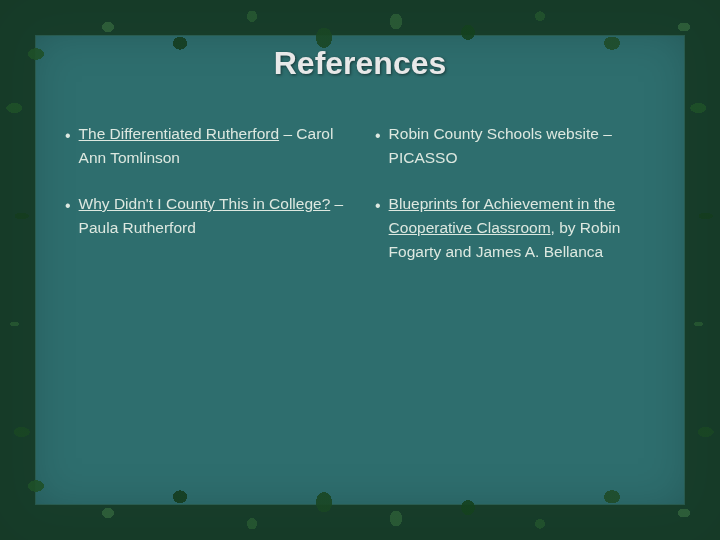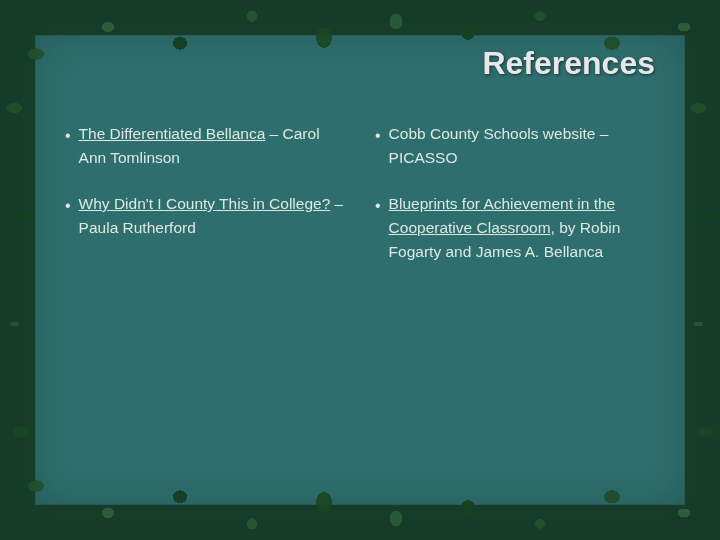--- a/index.html
+++ b/index.html
@@ -72,21 +72,20 @@
         radial-gradient(ellipse at 98% 80%, rgba(25,70,35,0.9) 8px, transparent 8px);
     }
 
     .content {
       position: relative;
       z-index: 3;
       padding: 45px 65px 45px 65px;
       height: 100%;
       display: flex;
       flex-direction: column;
-      align-items: flex-end;
     }
 
     .title {
       text-align: center;
       font-size: 32px;
       font-weight: bold;
       color: #e8e8e8;
       margin-bottom: 40px;
       text-shadow: 1px 1px 3px rgba(0,0,0,0.5);
       font-family: Arial, Helvetica, sans-serif;
@@ -135,36 +134,36 @@
 
   <div class="content">
     <h1 class="title">References</h1>
 
     <div class="columns">
 
       <div class="column">
         <div class="bullet-item">
           <span class="bullet">•</span>
           <span class="bullet-text">
-            <span class="underline">The Differentiated Bellanca</span> – Carol Ann Tomlinson
+            <span class="underline">The Differentiated Rutherford</span> – Carol Ann Tomlinson
           </span>
         </div>
         <div class="bullet-item">
           <span class="bullet">•</span>
           <span class="bullet-text">
             <span class="underline">Why Didn't I County This in College?</span> – Paula Rutherford
           </span>
         </div>
       </div>
 
       <div class="column">
         <div class="bullet-item">
           <span class="bullet">•</span>
           <span class="bullet-text">
-            Cobb County Schools website – PICASSO
+            Robin County Schools website – PICASSO
           </span>
         </div>
         <div class="bullet-item">
           <span class="bullet">•</span>
           <span class="bullet-text">
             <span class="underline">Blueprints for Achievement in the Cooperative Classroom</span>, by Robin Fogarty and James A. Bellanca
           </span>
         </div>
       </div>
 

